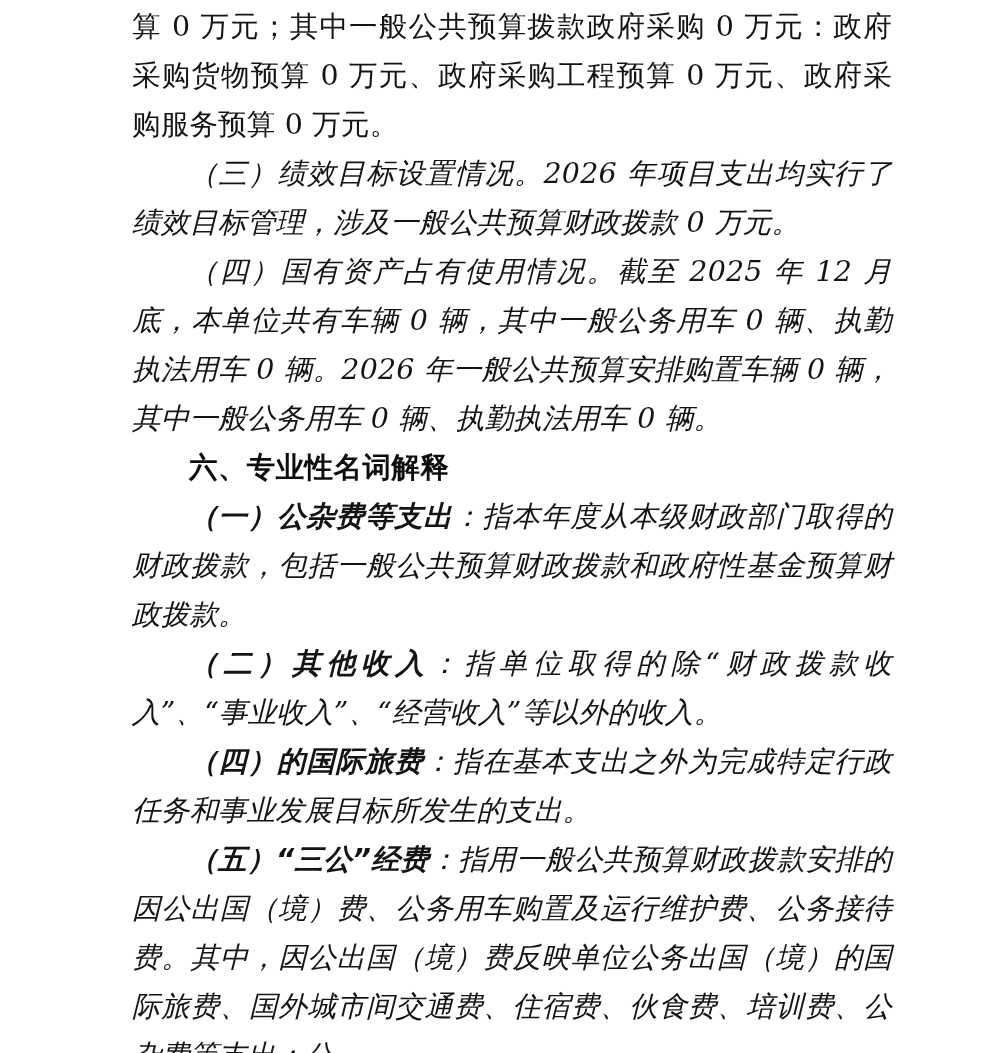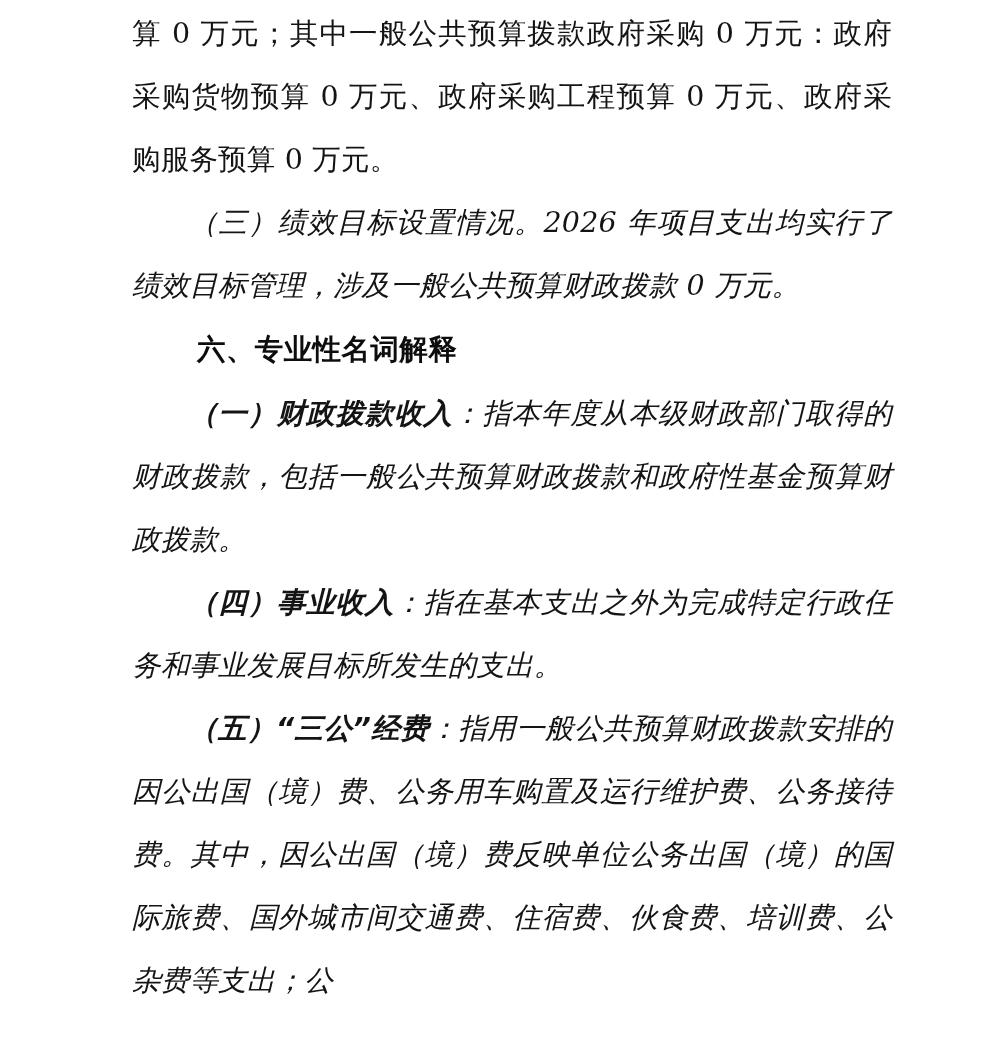--- a/index.html
+++ b/index.html
@@ -21,33 +21,33 @@
     box-sizing: border-box;
     padding: 0px 108px 0 132px;
     background: #fff;
   }
   .doc-body {
     padding-top: 2px;
   }
   p.para {
     margin: 0;
     font-size: 28.5px;
-    line-height: 63px;
+    line-height: 49px;
     text-align: justify;
     text-justify: inter-ideograph;
     letter-spacing: 0.2px;
     color: #141414;
     font-weight: 400;
   }
   p.indent {
     text-indent: 57px;
     font-style: italic;
   }
   h2.heading {
-    margin: 8px;
+    margin: 0;
     font-size: 28.5px;
     line-height: 49px;
     font-weight: bold;
     text-indent: 57px;
     letter-spacing: 0.4px;
     color: #0d0d0d;
     font-family: "DejaVu Sans", "Liberation Sans", sans-serif;
   }
   .term {
     font-weight: bold;
@@ -58,25 +58,27 @@
 </head>
 <body>
 
 <div class="page">
   <div class="doc-body">
 
     <p class="para">算 0 万元；其中一般公共预算拨款政府采购 0 万元：政府采购货物预算 0 万元、政府采购工程预算 0 万元、政府采购服务预算 0 万元。</p>
 
     <p class="para indent">（三）绩效目标设置情况。2026 年项目支出均实行了绩效目标管理，涉及一般公共预算财政拨款 0 万元。</p>
 
+    <p class="para indent">（四）国有资产占有使用情况。截至 2025 年 12 月底，本单位共有车辆 0 辆，其中一般公务用车 0 辆、执勤执法用车 0 辆。2026 年一般公共预算安排购置车辆 0 辆，其中一般公务用车 0 辆、执勤执法用车 0 辆。</p>
 
     <h2 class="heading">六、专业性名词解释</h2>
 
-    <p class="para indent"><span class="term">（一）财政拨款收入</span><span>：指本年度从本级财政部门取得的财政拨款，包括一般公共预算财政拨款和政府性基金预算财政拨款。</span></p>
+    <p class="para indent"><span class="term">（一）公杂费等支出</span><span>：指本年度从本级财政部门取得的财政拨款，包括一般公共预算财政拨款和政府性基金预算财政拨款。</span></p>
+
+    <p class="para indent"><span class="term">（二）其他收入</span><span>：指单位取得的除“财政拨款收入”、“事业收入”、“经营收入”等以外的收入。</span></p>
 
 
-
-    <p class="para indent"><span class="term">（四）事业收入</span><span>：指在基本支出之外为完成特定行政任务和事业发展目标所发生的支出。</span></p>
+    <p class="para indent"><span class="term">（四）的国际旅费</span><span>：指在基本支出之外为完成特定行政任务和事业发展目标所发生的支出。</span></p>
 
     <p class="para indent"><span class="term">（五）“三公”经费</span><span>：指用一般公共预算财政拨款安排的因公出国（境）费、公务用车购置及运行维护费、公务接待费。其中，因公出国（境）费反映单位公务出国（境）的国际旅费、国外城市间交通费、住宿费、伙食费、培训费、公杂费等支出；公</span></p>
 
   </div>
 </div>
 
 </body></html>

